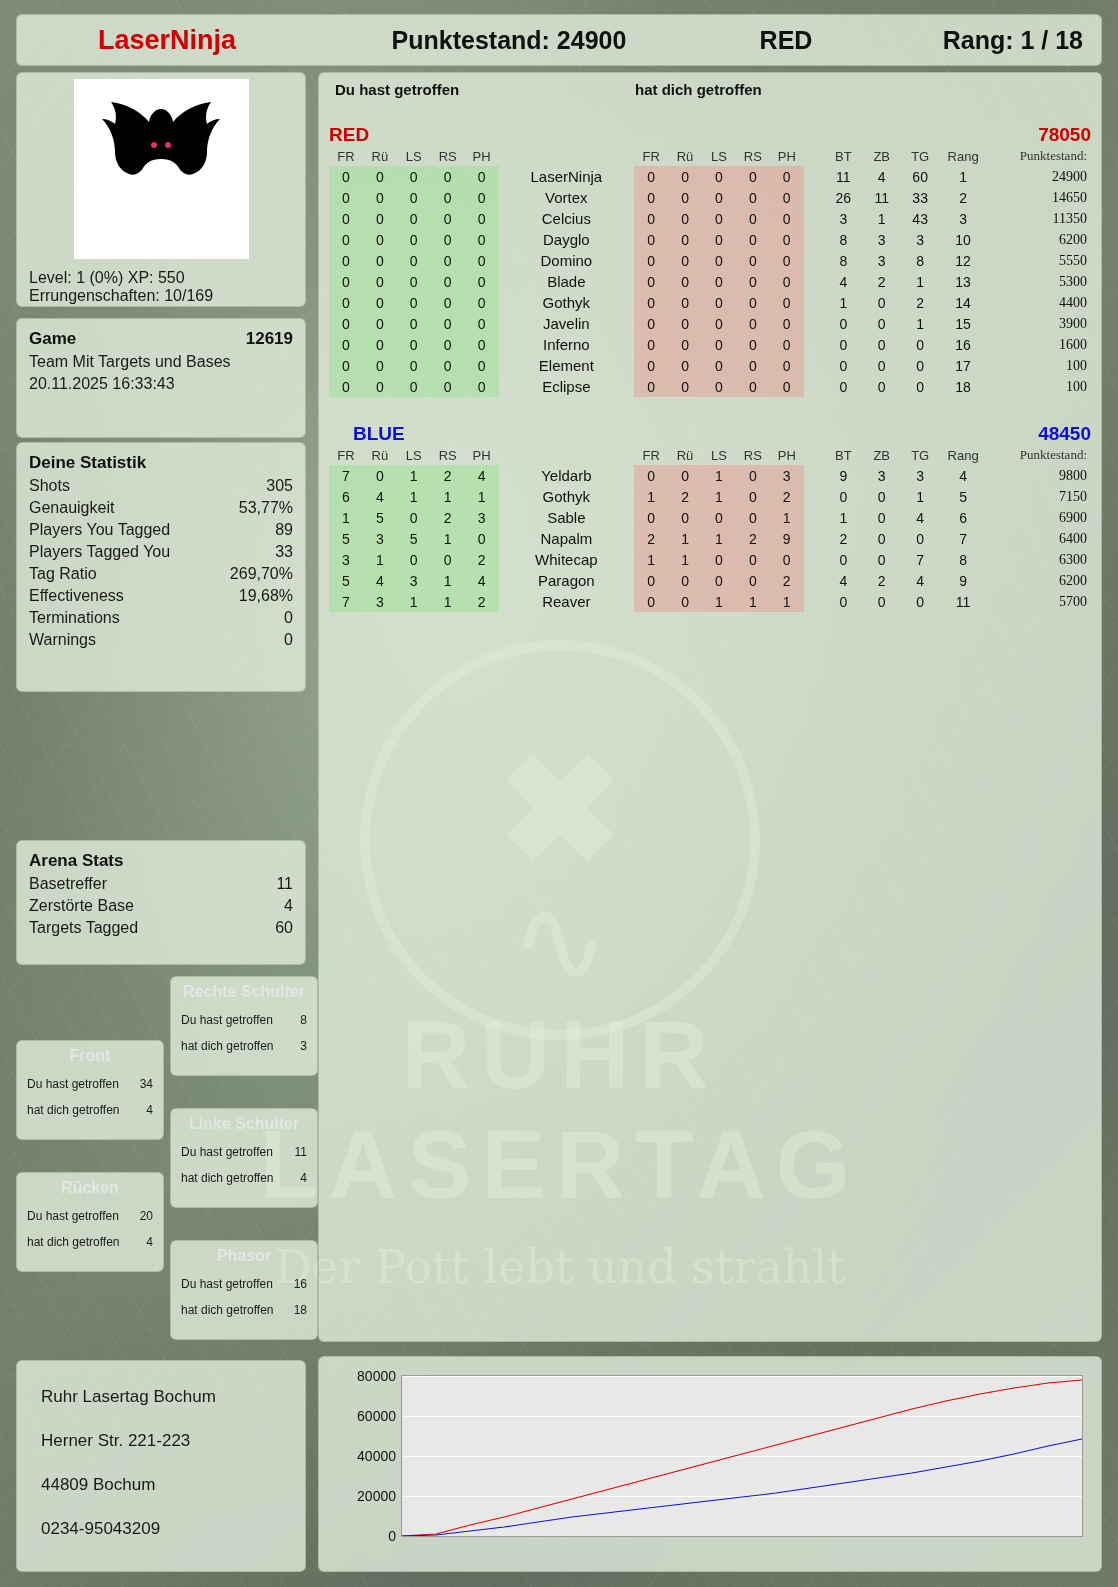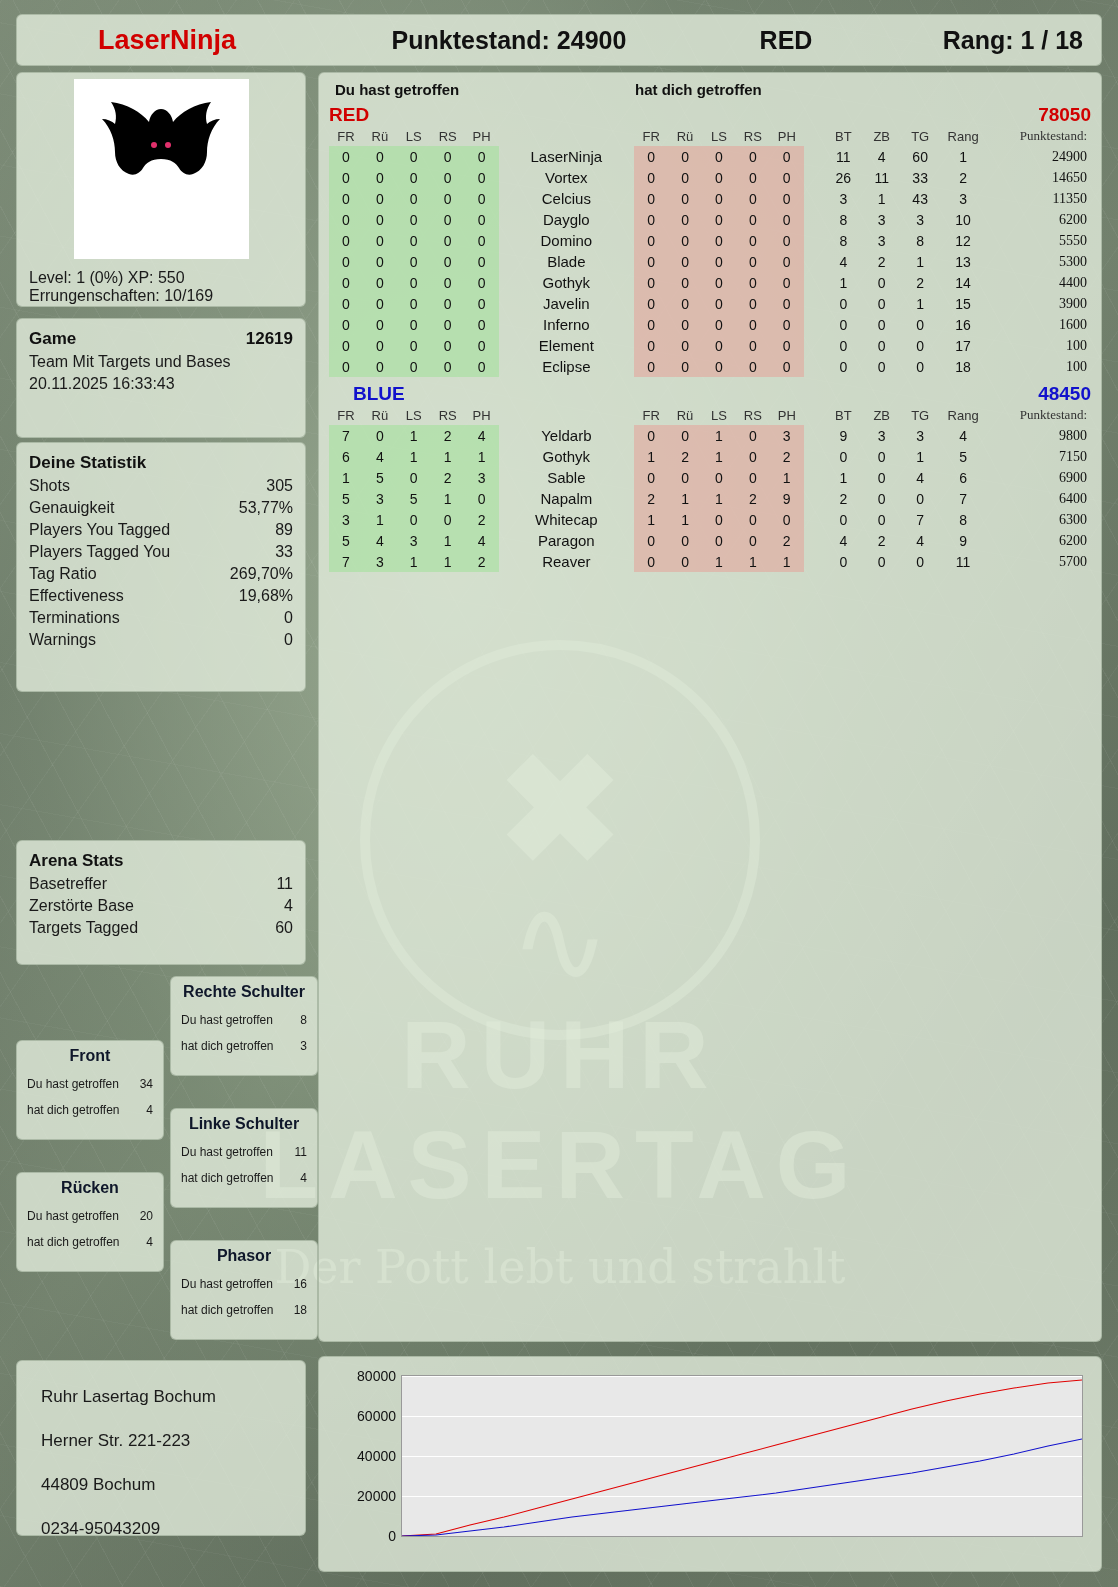--- a/index.html
+++ b/index.html
@@ -84,39 +84,39 @@
   .row { display:flex; justify-content:space-between; font-size:16px; color:#1a1a1a; padding:2px 0; }
   .row .k { }
   .row .v { font-weight:normal; }
   .card-title { font-size:17px; font-weight:bold; color:#111; }
 
   #stats-card { left:16px; top:442px; width:290px; height:250px; padding:8px 12px; }
   #arena-card { left:16px; top:840px; width:290px; height:125px; padding:8px 12px; }
 
   
   .zone { position:absolute; background:rgba(226,236,220,0.80); border:1px solid rgba(150,165,145,0.6); border-radius:6px; padding:6px 10px;}
-  .zone h4 { margin:0 0 6px; text-align:center; font-size:16px; color:#0f172a; }
+  .zone h4 { margin:0 0 6px; text-align:center; font-size:16px; color:#e5e5e5; }
   .zrow { display:flex; justify-content:space-between; font-size:12px; color:#1a1a1a; padding:6px 0;}
   #zone-front { left:16px; top:1040px; width:148px; height:100px;}
   #zone-rechte { left:170px; top:976px; width:148px; height:100px;}
   #zone-linke  { left:170px; top:1108px; width:148px; height:100px;}
   #zone-ruecken{ left:16px; top:1172px; width:148px; height:100px;}
   #zone-phasor { left:170px; top:1240px; width:148px; height:100px;}
 
-  #address-card { left:16px; top:1360px; width:290px; height:176px; padding:14px 14px; }
+  #address-card { left:16px; top:1360px; width:290px; height:212px; padding:14px 14px; }
   .addr { font-size:17px; color:#1a1a1a; padding:12px 0 12px 10px; }
 
   
   #scoreboard { left:318px; top:72px; width:784px; height:1270px; padding:8px 10px; }
   .sb-head { display:flex; font-size:15px; font-weight:bold; color:#111; }
   .sb-head .a { margin-left:6px; width:300px; }
   .sb-head .b { }
   .team-line { display:flex; justify-content:space-between; align-items:baseline; margin-top:6px;}
   .team-name { font-size:19px; font-weight:bold; }
-  .team-total { font-size:19px; font-weight:bold; }
+  .team-total { font-size:19px; font-weight:bold;margin-top:20px; }
 
   table.sb { border-collapse:collapse; width:100%; font-size:14px; color:#111; }
   table.sb td, table.sb th { padding:2px 0; text-align:center; font-weight:normal; }
   table.sb th { font-size:13px; color:#333; }
   .c-g { width:30px; background:rgba(167,224,160,0.65); }
   .c-r { width:30px; background:rgba(226,170,160,0.65); }
   .c-name { width:120px; text-align:center !important; font-size:15px; }
   .c-gap { width:18px; background:transparent !important; }
   .c-num { width:34px; }
   .c-rank { width:42px; }

